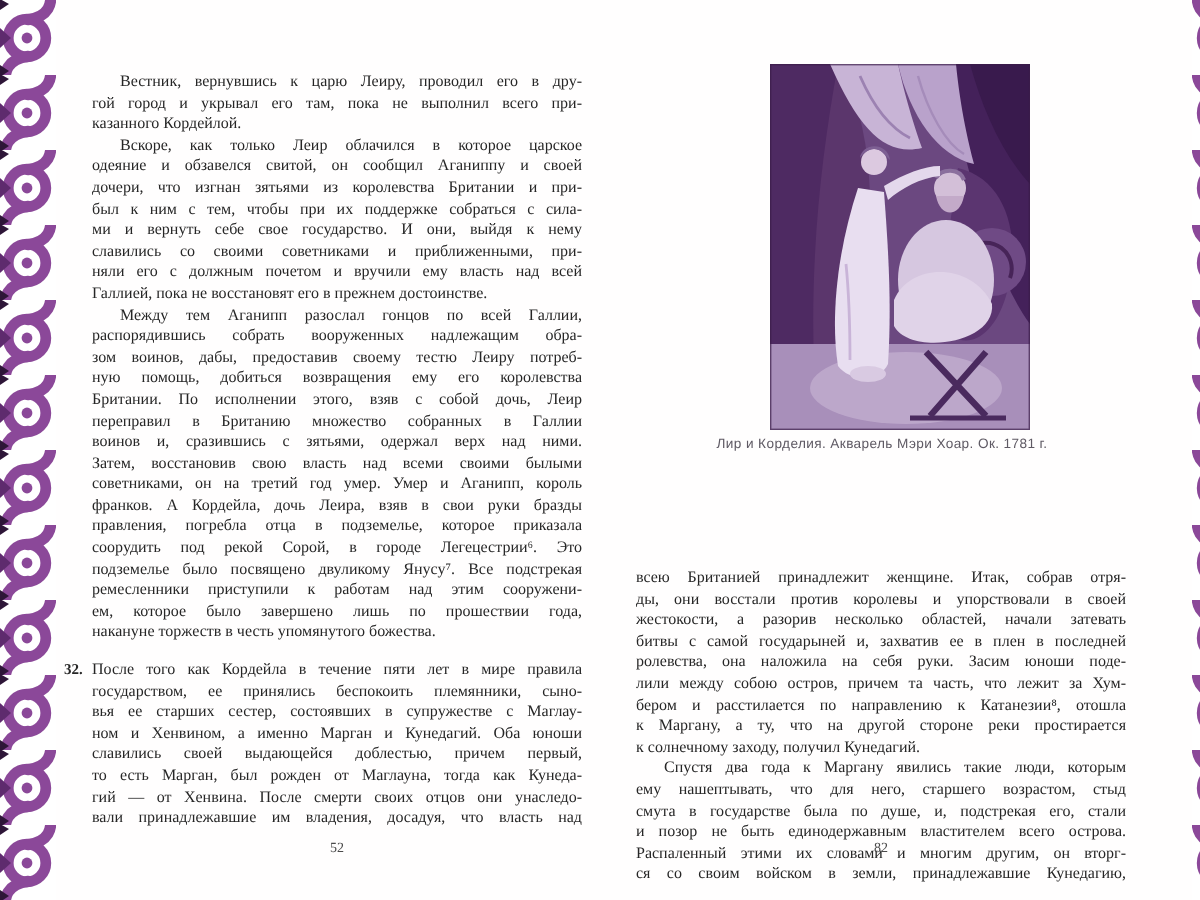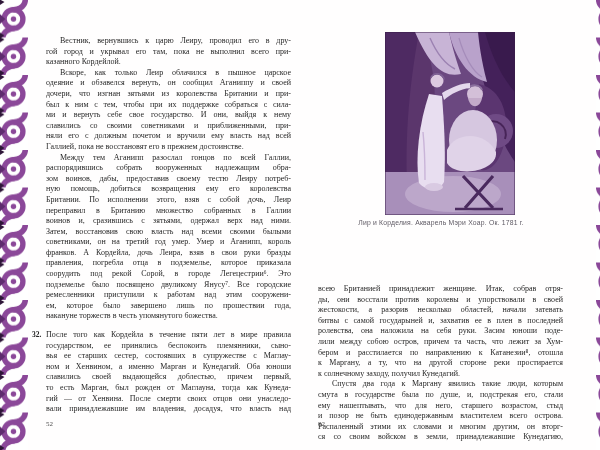--- a/index.html
+++ b/index.html
@@ -12,21 +12,21 @@
   .textblock{position:absolute;width:245px;color:#262626;}
   #text-left{left:46px;top:36px;}
   #text-right{left:318px;top:240px;margin-top:44px;}
   .para{position:relative;}
   .para.spaced{margin-top:8px;}
   .line{font-size:8px;line-height:10.6px;height:10.6px;overflow:hidden;
         text-align:justify;text-align-last:justify;}
   .line.last{text-align-last:left;}
   .line.indent{text-indent:14px;}
   .para-num{position:absolute;left:-14px;top:0;font-size:7.5px;line-height:10.6px;color:#262626;font-weight:bold;}
-  .pagenum{position:absolute;top:420px;width:245px;font-size:7px;color:#4a4a4a;}
+  .pagenum{position:absolute;top:420px;width:245px;text-align:center;font-size:7px;color:#4a4a4a;}
   #pagenum-left{left:46px;}
   #pagenum-right{left:318px;}
   #illustration{position:absolute;left:385px;top:32px;width:130px;height:183px;}
   #caption{position:absolute;left:308px;top:219px;width:266px;text-align:center;
            font-family:"Liberation Sans","DejaVu Sans",sans-serif;font-size:6.8px;
            color:#5f5a64;letter-spacing:0.2px;}
 </style>
 </head>
 <body>
 
@@ -56,43 +56,43 @@
     </svg>
   </div>
 
   <div class="textblock" id="text-left">
       <div class="para">
         <div class="line indent">Вестник, вернувшись к царю Леиру, проводил его в дру-</div>
         <div class="line">гой город и укрывал его там, пока не выполнил всего при-</div>
         <div class="line last">казанного Кордейлой.</div>
       </div>
       <div class="para">
-        <div class="line indent">Вскоре, как только Леир облачился в пышное царское</div>
-        <div class="line">одеяние и обзавелся вернуть, он сообщил Аганиппу и своей</div>
+        <div class="line indent">Вскоре, как только Леир облачился в которое царское</div>
+        <div class="line">одеяние и обзавелся свитой, он сообщил Аганиппу и своей</div>
         <div class="line">дочери, что изгнан зятьями из королевства Британии и при-</div>
         <div class="line">был к ним с тем, чтобы при их поддержке собраться с сила-</div>
         <div class="line">ми и вернуть себе свое государство. И они, выйдя к нему</div>
         <div class="line">славились со своими советниками и приближенными, при-</div>
         <div class="line">няли его с должным почетом и вручили ему власть над всей</div>
         <div class="line last">Галлией, пока не восстановят его в прежнем достоинстве.</div>
       </div>
       <div class="para">
         <div class="line indent">Между тем Аганипп разослал гонцов по всей Галлии,</div>
         <div class="line">распорядившись собрать вооруженных надлежащим обра-</div>
         <div class="line">зом воинов, дабы, предоставив своему тестю Леиру потреб-</div>
         <div class="line">ную помощь, добиться возвращения ему его королевства</div>
         <div class="line">Британии. По исполнении этого, взяв с собой дочь, Леир</div>
         <div class="line">переправил в Британию множество собранных в Галлии</div>
         <div class="line">воинов и, сразившись с зятьями, одержал верх над ними.</div>
         <div class="line">Затем, восстановив свою власть над всеми своими былыми</div>
         <div class="line">советниками, он на третий год умер. Умер и Аганипп, король</div>
         <div class="line">франков. А Кордейла, дочь Леира, взяв в свои руки бразды</div>
         <div class="line">правления, погребла отца в подземелье, которое приказала</div>
         <div class="line">соорудить под рекой Сорой, в городе Легецестрии⁶. Это</div>
-        <div class="line">подземелье было посвящено двуликому Янусу⁷. Все городские</div>
+        <div class="line">подземелье было посвящено двуликому Янусу⁷. Все подстрекая</div>
         <div class="line">ремесленники приступили к работам над этим сооружени-</div>
         <div class="line">ем, которое было завершено лишь по прошествии года,</div>
         <div class="line last">накануне торжеств в честь упомянутого божества.</div>
       </div>
       <div class="para spaced">
         <span class="para-num">32.</span>
         <div class="line">После того как Кордейла в течение пяти лет в мире правила</div>
         <div class="line">государством, ее принялись беспокоить племянники, сыно-</div>
         <div class="line">вья ее старших сестер, состоявших в супружестве с Маглау-</div>
         <div class="line">ном и Хенвином, а именно Марган и Кунедагий. Оба юноши</div>
@@ -145,22 +145,22 @@
         <div class="line">жестокости, а разорив несколько областей, начали затевать</div>
         <div class="line">битвы с самой государыней и, захватив ее в плен в последней</div>
         <div class="line">ролевства, она наложила на себя руки. Засим юноши поде-</div>
         <div class="line">лили между собою остров, причем та часть, что лежит за Хум-</div>
         <div class="line">бером и расстилается по направлению к Катанезии⁸, отошла</div>
         <div class="line">к Маргану, а ту, что на другой стороне реки простирается</div>
         <div class="line last">к солнечному заходу, получил Кунедагий.</div>
       </div>
       <div class="para">
         <div class="line indent">Спустя два года к Маргану явились такие люди, которым</div>
+        <div class="line">ему нашептывать, что для него, старшего возрастом, стыд</div>
         <div class="line">смута в государстве была по душе, и, подстрекая его, стали</div>
-        <div class="line">ему нашептывать, что для него, старшего возрастом, стыд</div>
         <div class="line">и позор не быть единодержавным властителем всего острова.</div>
         <div class="line">Распаленный этими их словами и многим другим, он вторг-</div>
         <div class="line">ся со своим войском в земли, принадлежавшие Кунедагию,</div>
       </div>
     </div>
   <div class="pagenum" id="pagenum-right">82</div>
 
 </div>
 
 </body></html>

